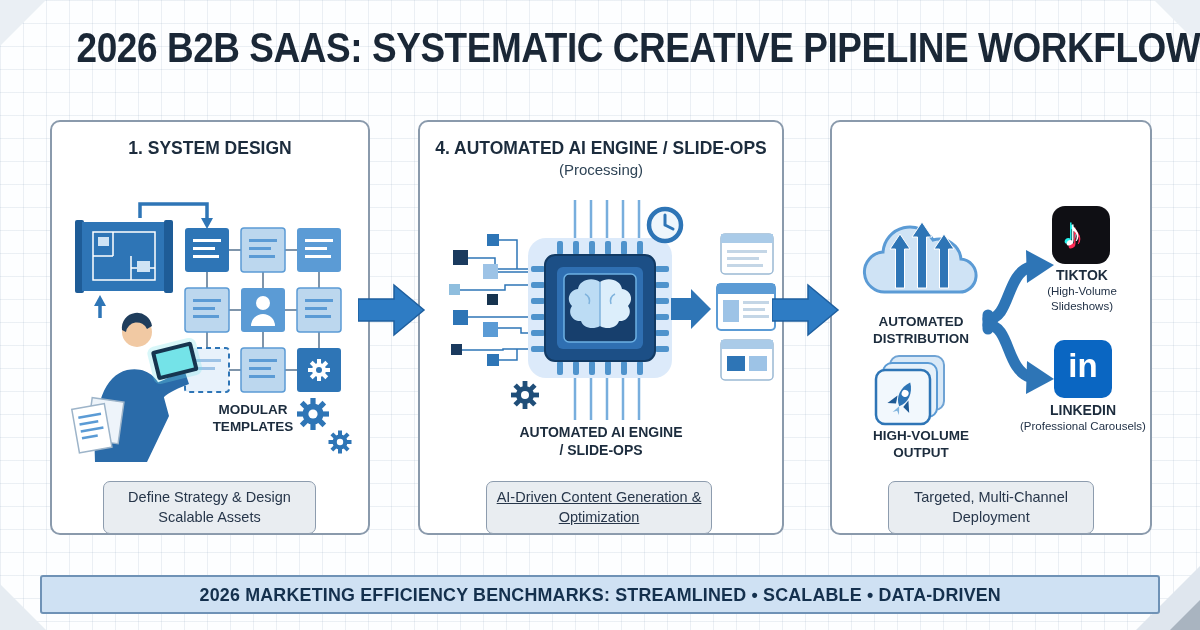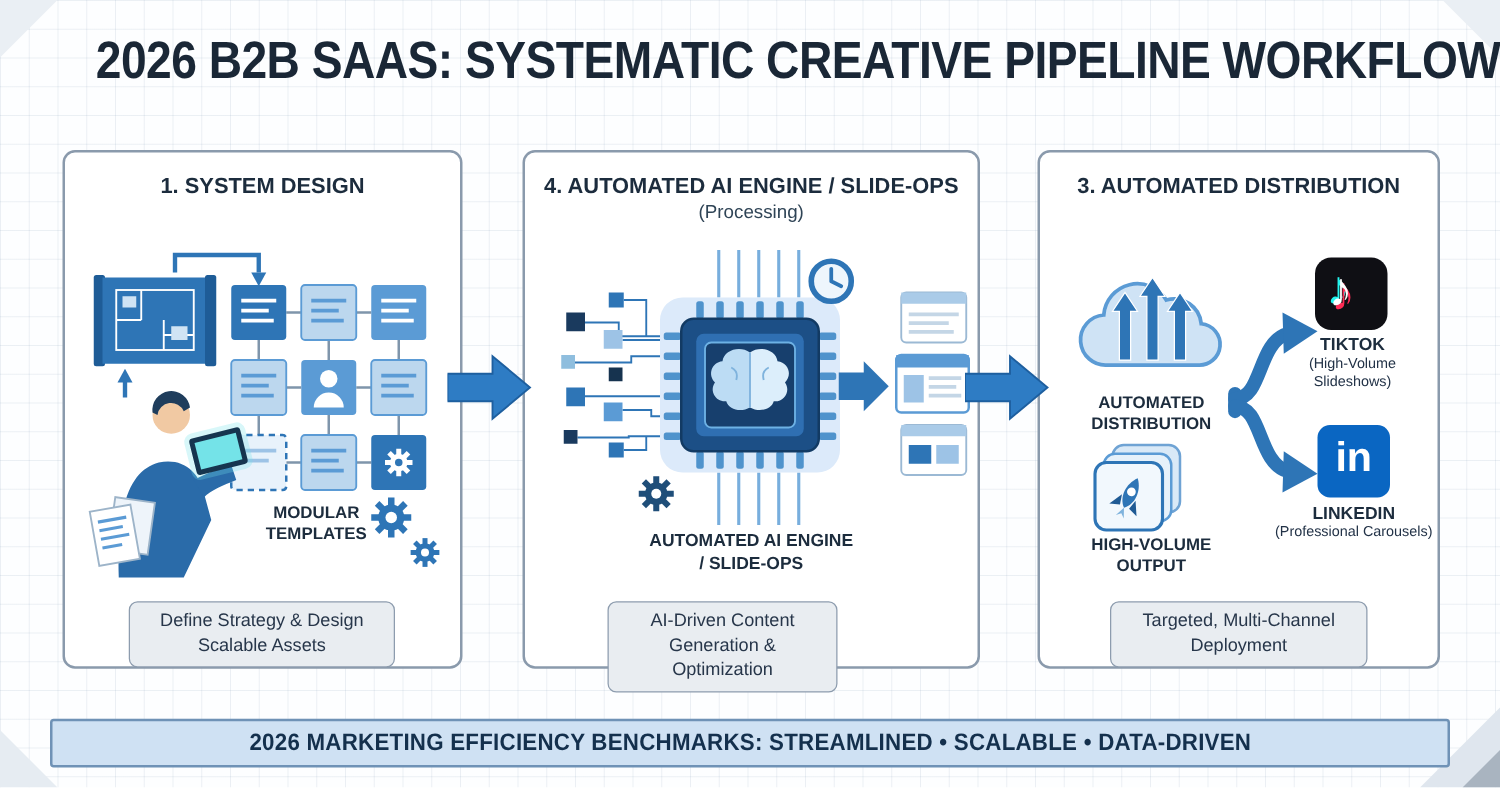--- a/index.html
+++ b/index.html
@@ -75,21 +75,20 @@
 <div class="title"><span>2026 B2B SAAS: SYSTEMATIC CREATIVE PIPELINE WORKFLOW</span></div>
 
 <div class="panel" id="panel1">
   <div class="panel-heading">1. SYSTEM DESIGN</div>
 </div>
 <div class="panel" id="panel2">
   <div class="panel-heading">4. AUTOMATED AI ENGINE / SLIDE-OPS</div>
   <div class="panel-sub">(Processing)</div>
 </div>
 <div class="panel" id="panel3">
-  <div class="panel-heading">3. AUTOMATED DISTRIBUTION</div>
 </div>
 
 <svg class="flow-arrow" style="left:358px; top:281px;" width="68" height="58" viewBox="0 0 68 58">
   <polygon points="0,18 36,18 36,4 66,29 36,54 36,40 0,40" fill="#2e7cc4" stroke="#1e5f9f" stroke-width="1.5"></polygon>
 </svg>
 <svg class="flow-arrow" style="left:772px; top:281px;" width="68" height="58" viewBox="0 0 68 58">
   <polygon points="0,18 36,18 36,4 66,29 36,54 36,40 0,40" fill="#2e7cc4" stroke="#1e5f9f" stroke-width="1.5"></polygon>
 </svg>
 
 <svg class="abs" style="left:55px; top:198px;" width="310" height="266" viewBox="0 0 310 266">
@@ -326,21 +325,21 @@
     </g>
     <g>
       <rect x="296" y="142" width="52" height="40" rx="4" fill="#ffffff" stroke="#9bb9d4" stroke-width="1.5"></rect>
       <rect x="296" y="142" width="52" height="9" fill="#aacbe8"></rect>
       <rect x="302" y="158" width="18" height="15" fill="#2e75b6"></rect>
         <rect x="324" y="158" width="18" height="15" fill="#9dc3e6"></rect>
     </g>
   </g>
 </svg>
 <div class="ill-label" style="left:517px; top:424px; width:168px; font-size:14px;">AUTOMATED AI ENGINE / SLIDE-OPS</div>
-<div class="caption" style="left:486px; top:481px; width:184px;">AI-Driven Content Generation &amp; Optimization</div>
+<div class="caption" style="left:486px; top:481px; width:226px;text-decoration:underline;">AI-Driven Content Generation &amp; Optimization</div>
 
 <svg class="abs" style="left:838px; top:198px;" width="305" height="268" viewBox="0 0 305 268">
   <g>
     <path d="M48,94 a20,20 0 0 1 -3,-40 a27,27 0 0 1 50,-12 a22,22 0 0 1 28,19 a16,16 0 0 1 -3,33 z" fill="#cfe3f5" stroke="#5b9bd5" stroke-width="3"></path>
     <g fill="#2e75b6" stroke="#ffffff" stroke-width="1">
       <polygon points="52,51 62,36 72,51 66.5,51 66.5,90 57.5,90 57.5,51"></polygon>
       <polygon points="74,39 84,24 94,39 88.5,39 88.5,90 79.5,90 79.5,39"></polygon>
       <polygon points="96,51 106,36 116,51 110.5,51 110.5,90 101.5,90 101.5,51"></polygon>
     </g>
   </g>

